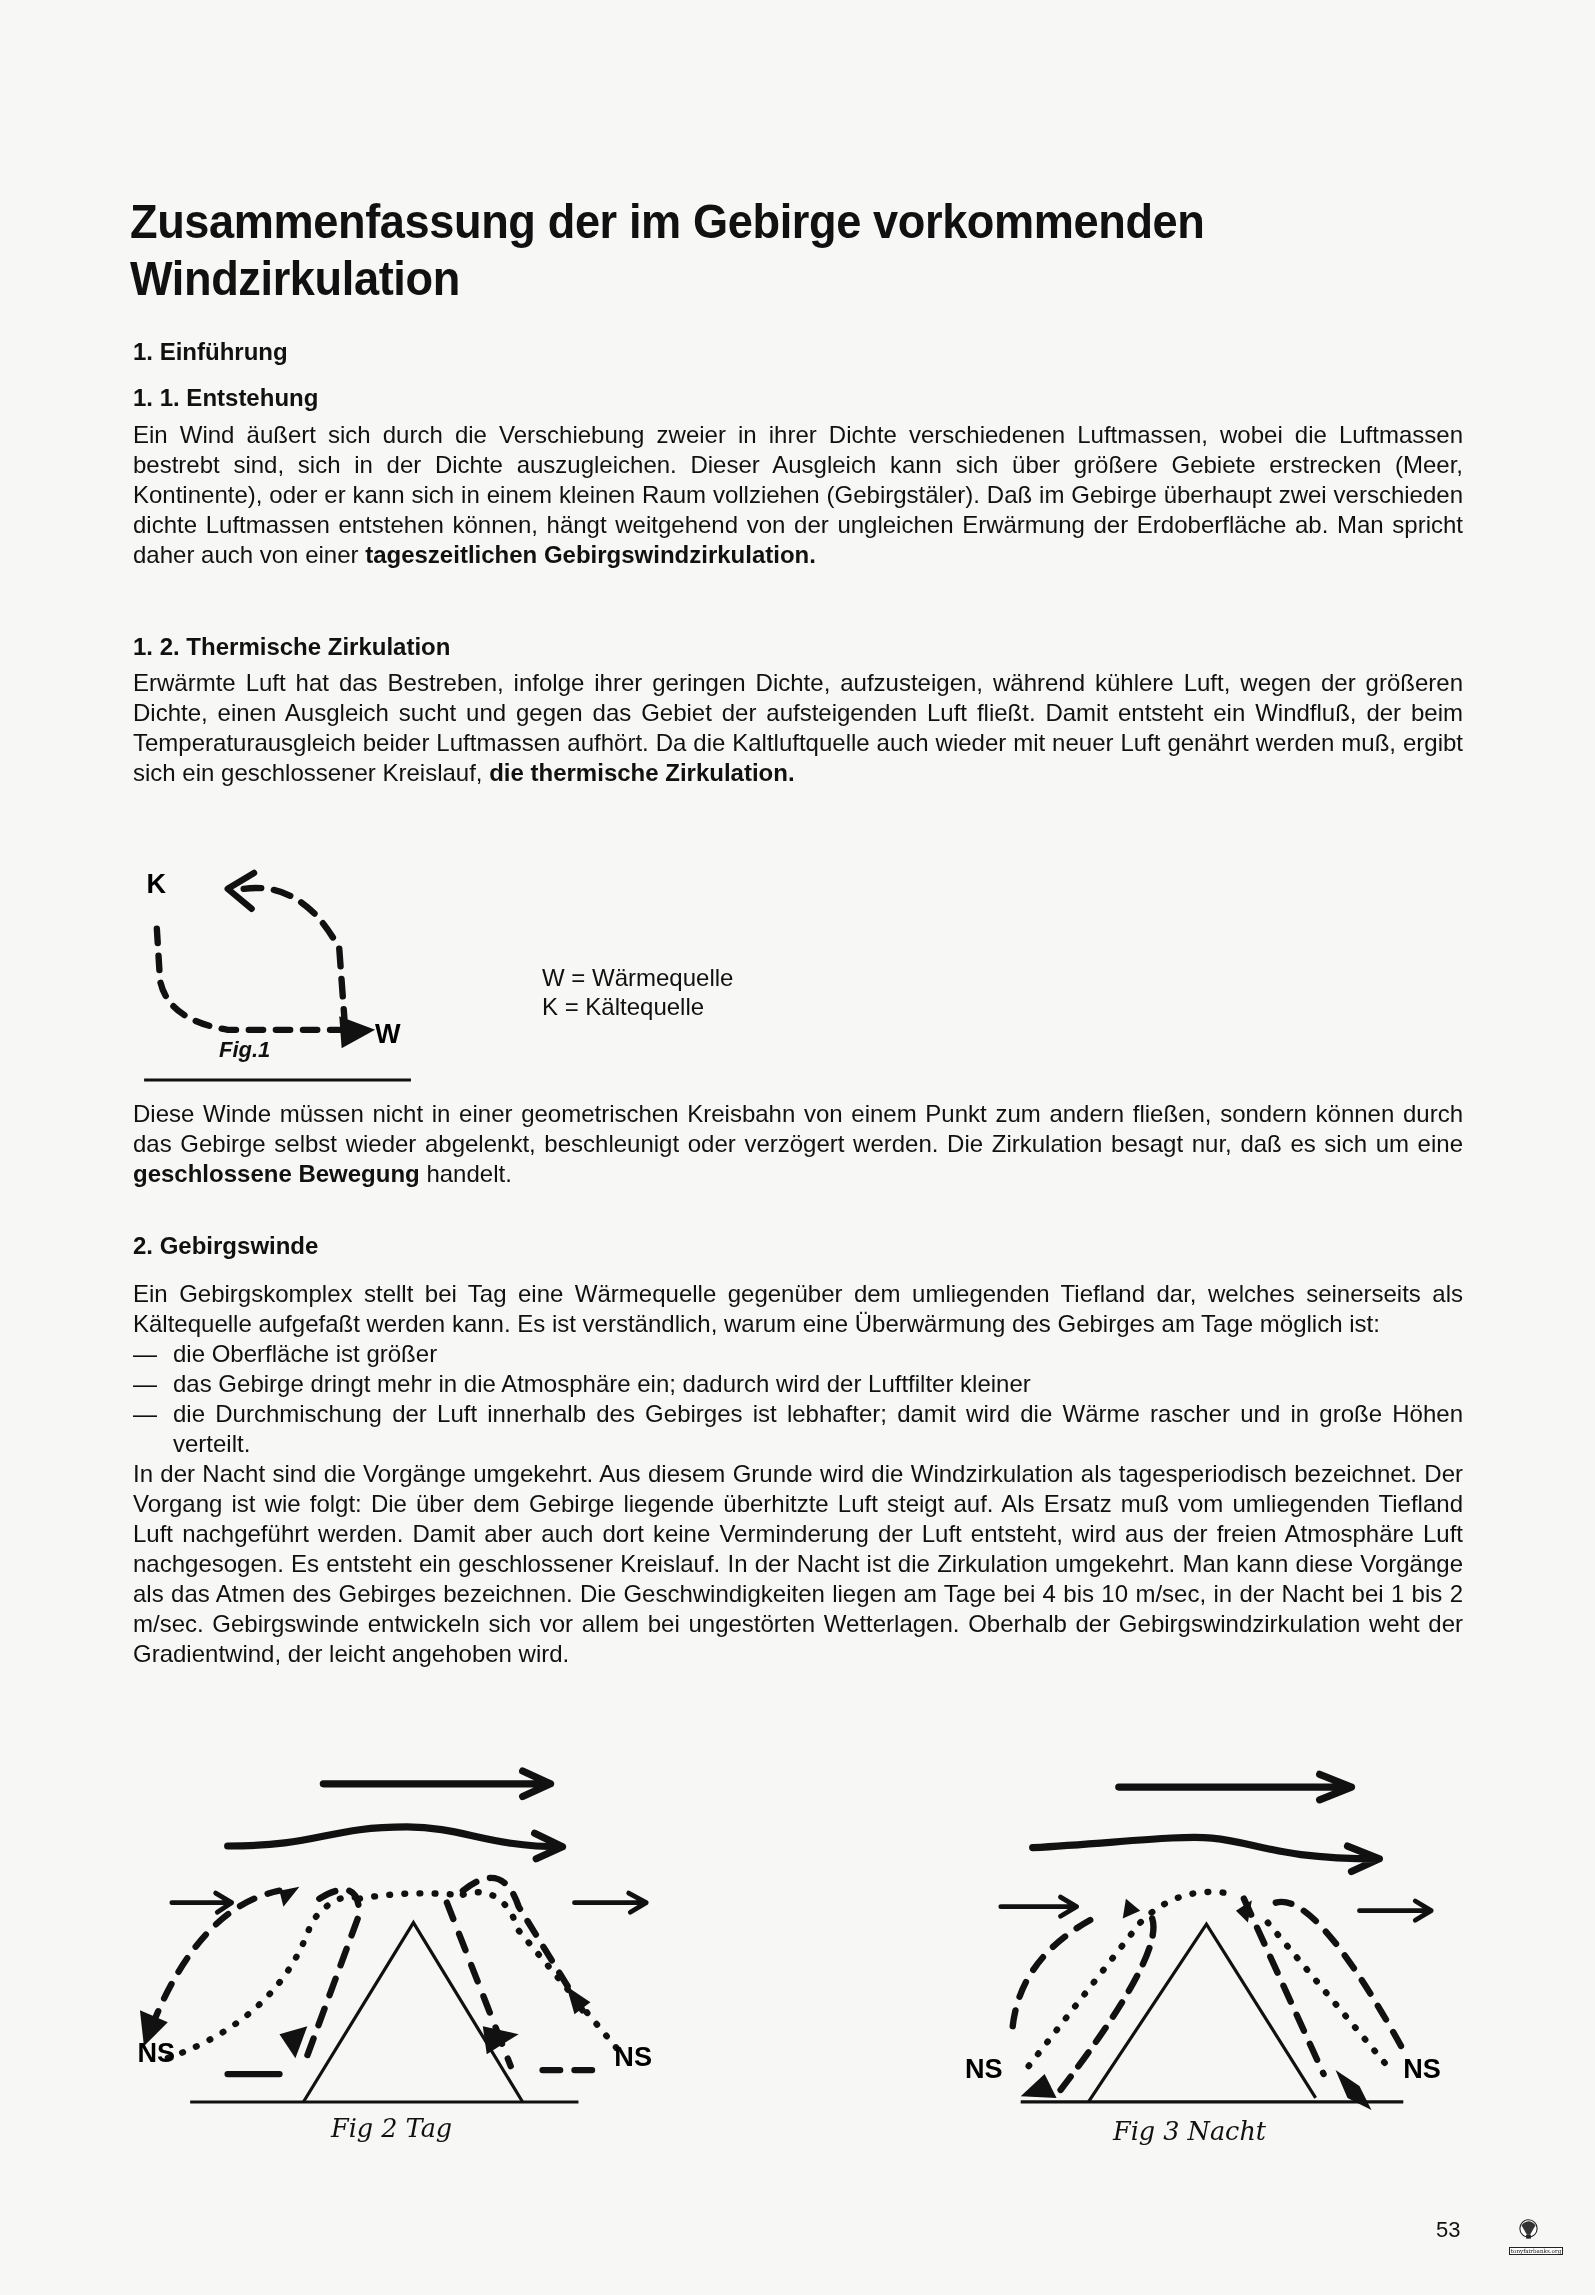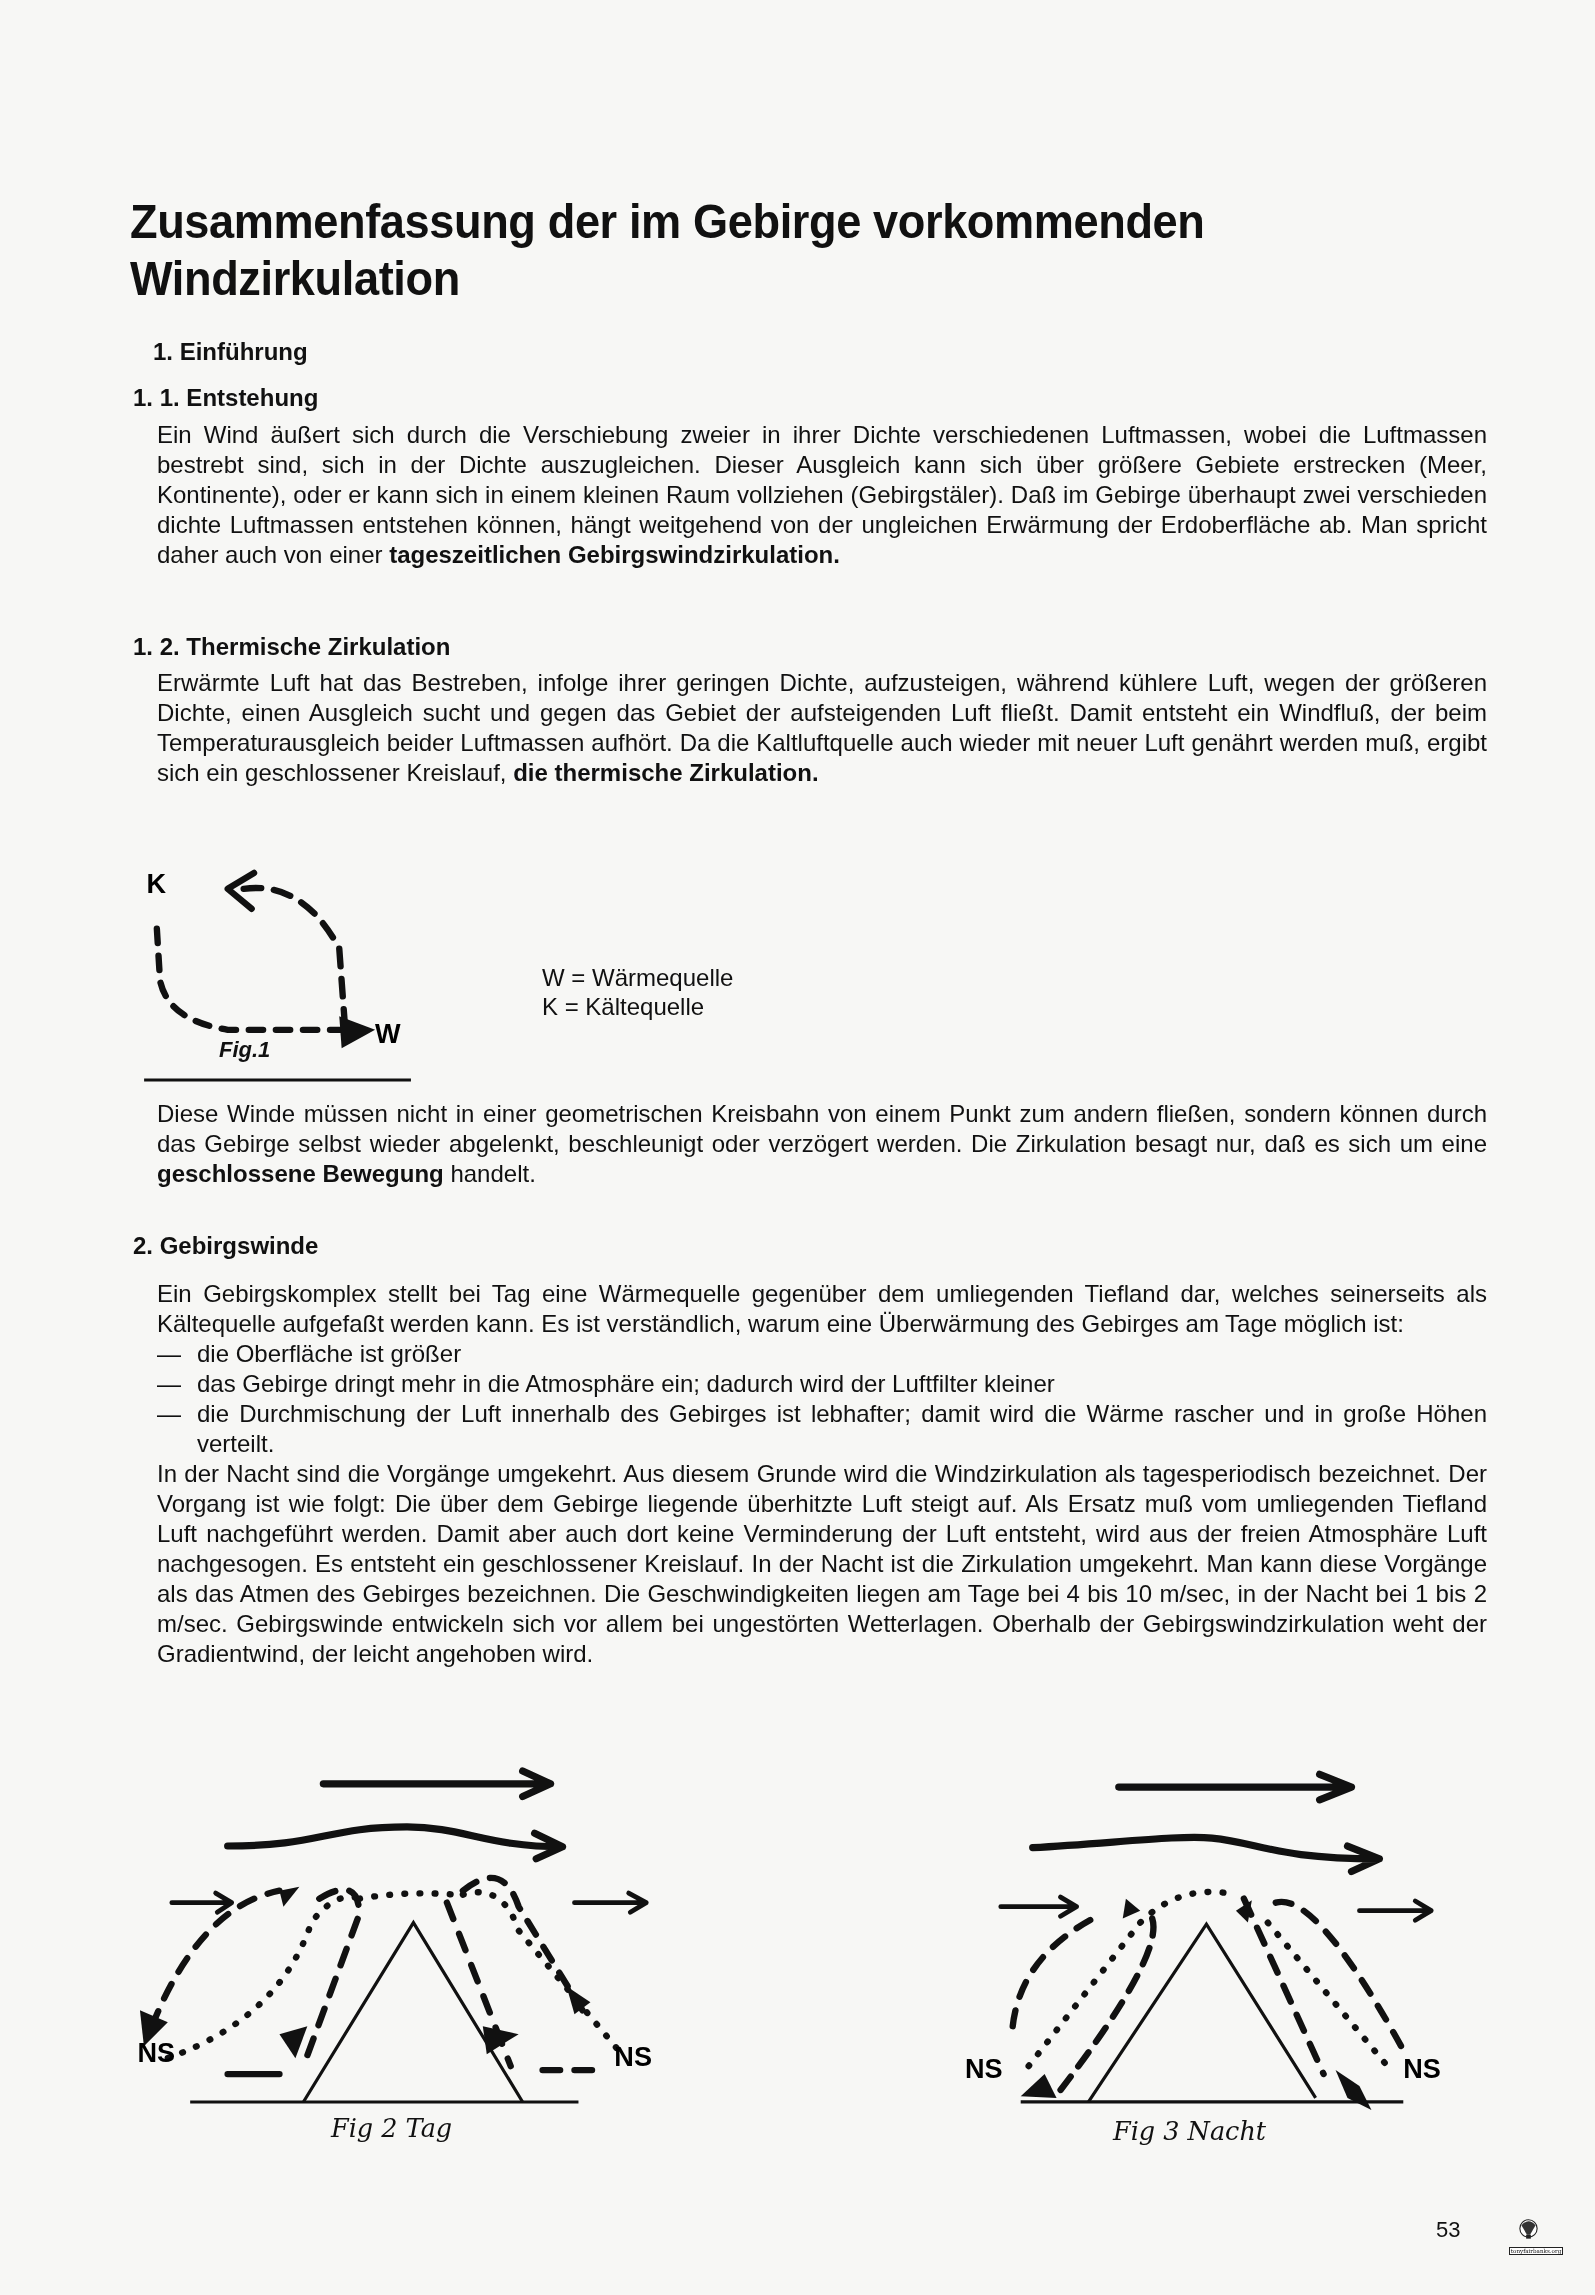--- a/index.html
+++ b/index.html
@@ -13,21 +13,21 @@
   .abs { position: absolute; }
   .author { left: 132px; top: 30px; font-size: 24px; line-height: 32px; letter-spacing: 0.2px; }
   .title {
     left: 130px; top: 193px; width: 1356px;
     font-size: 48px; line-height: 57px; font-weight: bold; letter-spacing: -0.4px;
     transform: scaleX(0.94); transform-origin: left top;
   }
   .h { font-weight: bold; font-size: 24px; line-height: 30px; }
   .para {
     left: 133px; width: 1330px; font-size: 24px; line-height: 30px;
-    text-align: justify; text-align-last: left; margin-left: 24px;
+    text-align: justify; text-align-last: left;
   }
   .para b { font-weight: bold; }
   .list { margin: 0; padding: 0; list-style: none; }
   .list li { position: relative; padding-left: 40px; }
   .list li .dash { position: absolute; left: 0; top: 0; }
   .caption { font-size: 24px; line-height: 29.5px; }
   .pagenum { left: 1436px; top: 2217px; font-size: 22px; text-align: center; }
   .logo { left: 1509px; top: 2219px; width: 38px; }
   .logo-text { font-family: "DejaVu Serif", serif; font-size: 5.6px; border: 0.8px solid #222; padding: 0 0.8px; background:#fff; display:inline-block; }
   svg text { font-family: "Liberation Sans", sans-serif; }
@@ -38,21 +38,21 @@
 <div class="page">
 
   <div class="abs author">
   </div>
 
   <div class="abs title">
     <div>Zusammenfassung der im Gebirge vorkommenden</div>
     <div>Windzirkulation</div>
   </div>
 
-  <div class="abs h" style="left:133px; top:337px;margin-left:20px;">1. Einführung</div>
+  <div class="abs h" style="left:133px; top:337px;">1. Einführung</div>
   <div class="abs h" style="left:133px; top:383px;">1. 1. Entstehung</div>
 
   <div class="abs para" style="top:420px;">
     <span>Ein Wind äußert sich durch die Verschiebung zweier in ihrer Dichte verschiedenen Luftmassen, wobei die Luftmassen bestrebt sind, sich in der Dichte auszugleichen. Dieser Ausgleich kann sich über größere Gebiete erstrecken (Meer, Kontinente), oder er kann sich in einem kleinen Raum vollziehen (Gebirgstäler). Daß im Gebirge überhaupt zwei verschieden dichte Luftmassen entstehen können, hängt weitgehend von der ungleichen Erwärmung der Erdoberfläche ab. Man spricht daher auch von einer </span><b>tageszeitlichen Gebirgswindzirkulation.</b>
   </div>
 
   <div class="abs h" style="left:133px; top:632px;">1. 2. Thermische Zirkulation</div>
 
   <div class="abs para" style="top:668px;">
     <span>Erwärmte Luft hat das Bestreben, infolge ihrer geringen Dichte, aufzusteigen, während kühlere Luft, wegen der größeren Dichte, einen Ausgleich sucht und gegen das Gebiet der aufsteigenden Luft fließt. Damit entsteht ein Windfluß, der beim Temperaturausgleich beider Luftmassen aufhört. Da die Kaltluftquelle auch wieder mit neuer Luft genährt werden muß, ergibt sich ein geschlossener Kreislauf, </span><b>die thermische Zirkulation.</b>

